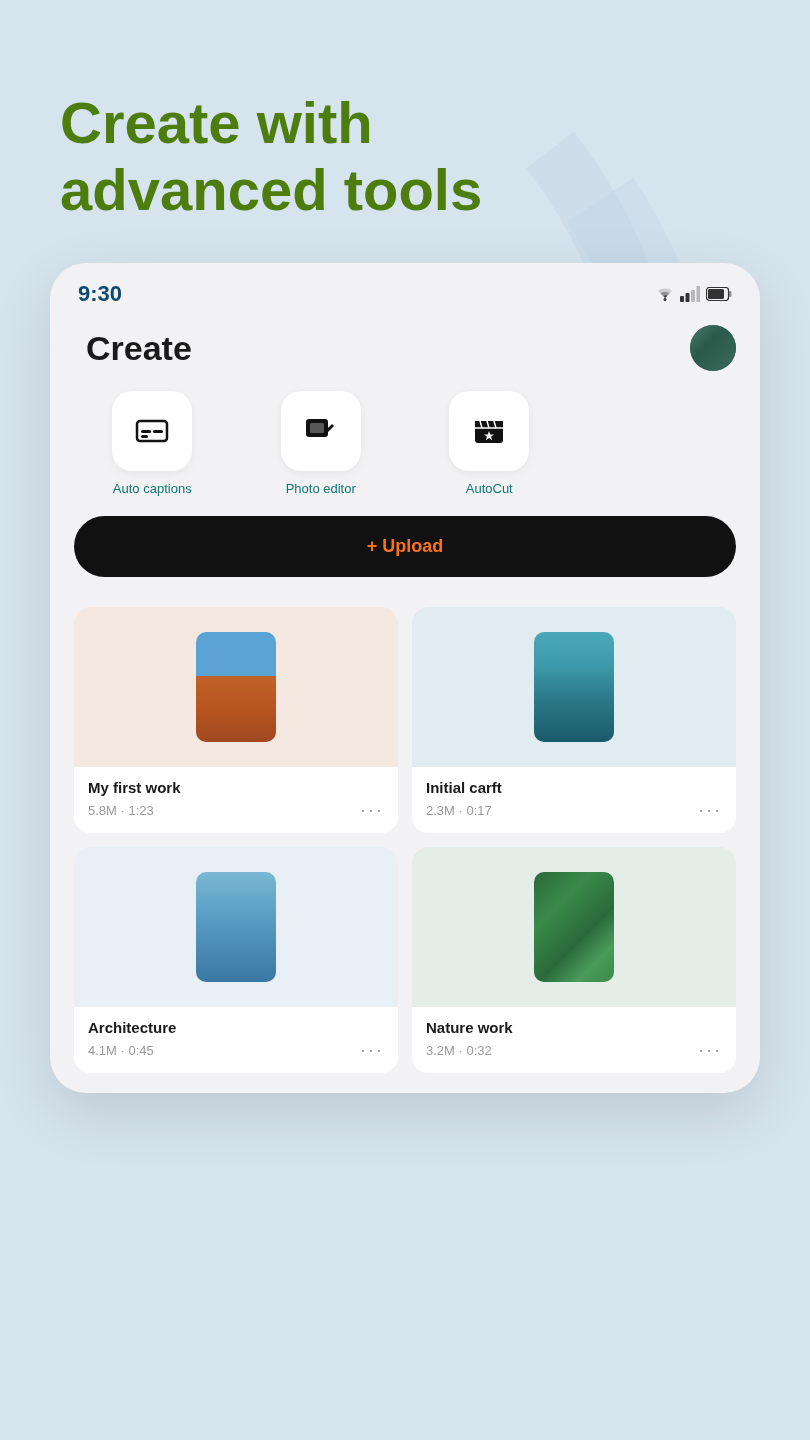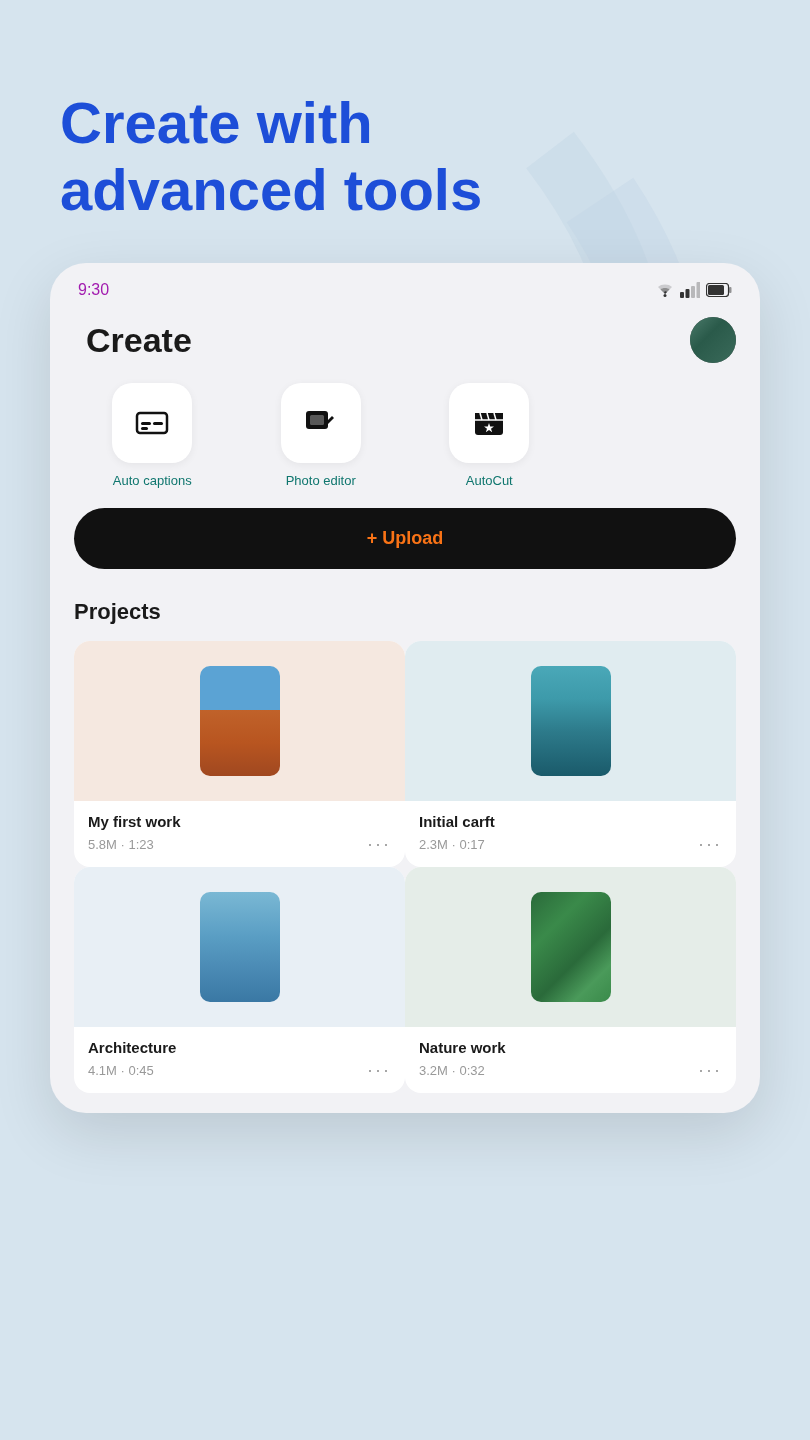--- a/index.html
+++ b/index.html
@@ -26,21 +26,21 @@
 
     .header-text {
       position: relative;
       padding: 90px 60px 40px 60px;
       z-index: 2;
     }
 
     .header-title {
       font-size: 58px;
       font-weight: 800;
-      color: #1d4ed8;
+      color: #4d7c0f;
       line-height: 1.15;
     }
 
     .phone-card {
       position: relative;
       z-index: 2;
       background: #f2f2f5;
       border-radius: 36px;
       margin: 0 50px;
       padding: 0 0 20px 0;
@@ -50,23 +50,23 @@
 
     
     .status-bar {
       display: flex;
       justify-content: space-between;
       align-items: center;
       padding: 18px 28px 10px 28px;
     }
 
     .status-time {
-      font-size: 16px;
-      font-weight: 400;
-      color: #a21caf;
+      font-size: 22px;
+      font-weight: 700;
+      color: #0c4a6e;
     }
 
     .status-icons {
       display: flex;
       align-items: center;
       gap: 6px;
     }
 
     
     .page-header {
@@ -165,20 +165,21 @@
     .projects-title {
       font-size: 22px;
       font-weight: 700;
       color: #1a1a1a;
       margin-bottom: 16px;
     }
 
     .projects-grid {
       display: grid;
       grid-template-columns: 1fr 1fr;
+      gap: 14px;
     }
 
     .project-card {
       background: #ffffff;
       border-radius: 16px;
       overflow: hidden;
       cursor: pointer;
     }
 
     .project-thumbnail {
@@ -349,21 +350,20 @@
 
 
     </div>
 
     <button class="upload-btn">
       <span>+ Upload</span>
     </button>
   </div>
 
   <div class="projects-section">
-    <h3 class="projects-title">Projects</h3>
 
     <div class="projects-grid">
 
       <div class="project-card">
         <div class="project-thumbnail project-thumb-1">
           <div class="thumb-image img-arch-brown"></div>
         </div>
         <div class="project-info">
           <div class="project-name">My first work</div>
           <div class="project-meta-row">

